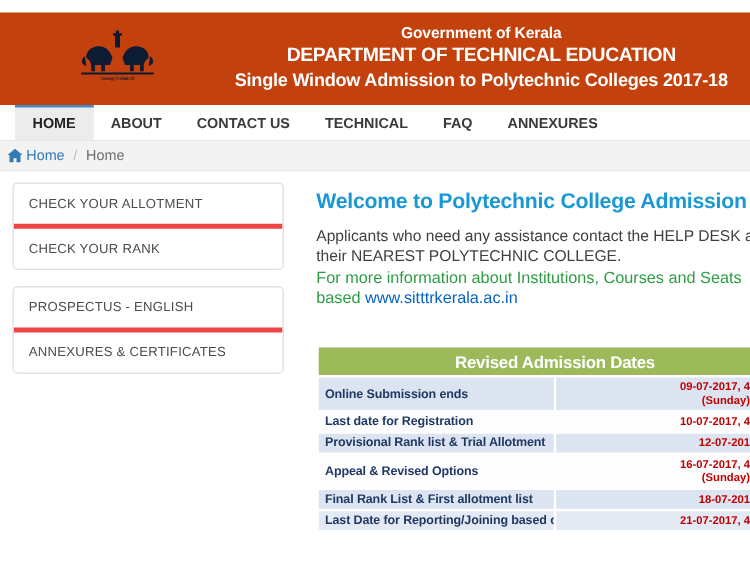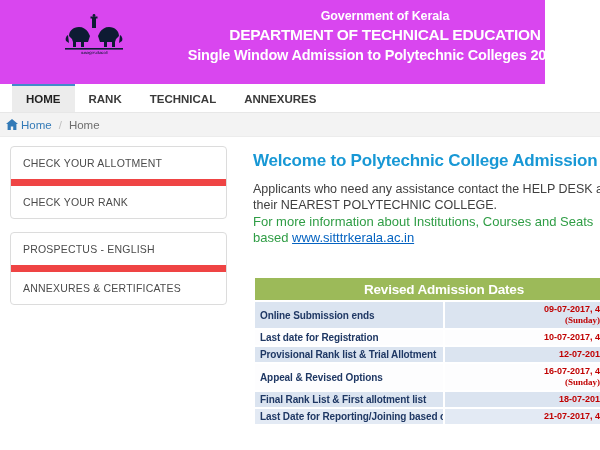--- a/index.html
+++ b/index.html
@@ -2,59 +2,59 @@
 <html><head>
 <meta charset="utf-8">
 <style>
   html,body{margin:0;padding:0;}
   body{
     width:600px;height:450px;overflow:hidden;position:relative;
     background:#ffffff;font-family:"Liberation Sans",sans-serif;
     -webkit-font-smoothing:antialiased;
   }
   
-  .site-header{position:absolute;left:0;top:0;width:545px;height:84px;background:#d946ef;}
+  .site-header{position:absolute;left:0;top:10px;width:600px;height:84px;background:#c2410c;}
   .header-inner{position:absolute;left:0;top:0;width:770px;height:84px;text-align:center;color:#fff;}
   .hdr-line1{margin-top:8px;font-size:12.5px;font-weight:bold;line-height:16px;letter-spacing:-0.1px;}
   .hdr-line2{font-size:15.5px;font-weight:bold;line-height:21px;letter-spacing:-0.3px;}
   .hdr-line3{font-size:14.5px;font-weight:bold;line-height:21px;letter-spacing:-0.2px;white-space:nowrap;}
   .emblem{position:absolute;left:52px;top:14px;width:84px;height:48px;text-align:center;}
   .emblem svg{display:block;margin:0 auto;}
   .emblem-caption{font-size:4px;line-height:5px;color:#0d1b33;overflow:hidden;height:6px;letter-spacing:-0.5px;}
   
   .navbar{position:absolute;left:0;top:84px;width:600px;height:28px;background:#ffffff;display:flex;align-items:stretch;padding-left:12px;box-sizing:border-box;}
   .tab{font-size:11.5px;font-weight:600;color:#3a3a3a;line-height:26px;padding:0 14px;cursor:pointer;border-top:2px solid transparent;white-space:nowrap;}
   .tab.active{background:#ececec;border-top:2px solid #428bca;font-weight:700;color:#222;}
   
   .breadcrumb{position:absolute;left:0;top:112px;width:600px;height:25px;background:#f3f3f3;border-top:1px solid #e7e7e7;border-bottom:1px solid #ececec;box-sizing:border-box;display:flex;align-items:center;padding-left:6px;font-size:11.5px;}
   .crumb-home{color:#337ab7;margin-left:3px;cursor:pointer;}
   .crumb-sep{color:#c0c0c0;margin:0 7px;}
   .crumb-current{color:#6e6e6e;}
   .home-glyph{width:12px;height:11px;display:inline-block;}
   
   .sidebar{position:absolute;left:10px;top:146px;width:217px;}
   .side-card{background:#fff;border:1px solid #dcdcdc;border-radius:4px;margin-bottom:13px;overflow:hidden;}
-  .side-item{font-size:10.5px;color:#4b4b4b;letter-spacing:0.2px;padding:0 12px;height:32px;line-height:32px;border-bottom:7px solid #ef4444;cursor:pointer;white-space:nowrap;}
+  .side-item{font-size:10.5px;color:#4b4b4b;letter-spacing:0.2px;padding:0 12px;height:32px;line-height:32px;border-bottom:4px solid #ef4444;cursor:pointer;white-space:nowrap;}
   .side-item:last-child{border-bottom:none;}
   
   .main{position:absolute;left:253px;top:146px;width:382px;}
   .welcome{position:absolute;left:0;top:5px;font-size:17px;font-weight:bold;color:#1898d5;white-space:nowrap;letter-spacing:-0.2px;}
   .para1{position:absolute;left:0;top:36px;font-size:12.5px;color:#3f3f3f;line-height:15.5px;white-space:nowrap;}
   .para2{position:absolute;left:0;top:68px;font-size:13px;color:#2f9d45;line-height:15.5px;white-space:nowrap;}
-  .site-link{color:#0563c1;text-decoration:underline;cursor:pointer;}
+  .site-link{color:#0563c1;cursor:pointer;}
   
   .adm-table{position:absolute;left:0;top:130px;width:382px;border-collapse:separate;border-spacing:2px;table-layout:fixed;background:#fff;}
   .adm-table th{height:18px;background:#9cba59;color:#fff;font-size:13.5px;font-weight:bold;text-align:center;padding:2px 0;letter-spacing:-0.2px;}
   .adm-table td{padding:2px 0;vertical-align:middle;}
   td.t-label{width:272px;font-size:10px;font-weight:bold;color:#1f3864;padding-left:5px;white-space:nowrap;overflow:hidden;letter-spacing:-0.1px;}
   td.t-date{width:104px;font-size:9px;font-weight:bold;color:#c00000;text-align:right;padding-right:33px;line-height:11px;white-space:nowrap;}
   .adm-table tr:nth-child(odd) td{background:#dbe4f0;}
   .adm-table tr:nth-child(even) td{background:#fdfdfe;}
   .adm-table tr:nth-child(6) td{background:#e3eaf4;}
-  .date-line2{display:block;font-family:Liberation Serif, serif;}
+  .date-line2{display:block;}
 </style>
 </head>
 <body>
 
 <div class="site-header">
   <div class="header-inner">
     <div class="hdr-line1">Government of Kerala</div>
     <div class="hdr-line2">DEPARTMENT OF TECHNICAL EDUCATION</div>
     <div class="hdr-line3">Single Window Admission to Polytechnic Colleges 2017-18</div>
   </div>
@@ -78,22 +78,24 @@
 
         <rect x="4" y="34" width="58" height="1.6"></rect>
       </g>
     </svg>
     <div class="emblem-caption">കേരള സർക്കാർ</div>
   </div>
 </div>
 
 <div class="navbar">
     <div class="tab active">HOME</div>
-    <div class="tab">RANK</div>
+    <div class="tab">ABOUT</div>
+    <div class="tab">CONTACT US</div>
     <div class="tab">TECHNICAL</div>
+    <div class="tab">FAQ</div>
     <div class="tab">ANNEXURES</div>
   </div>
 
 <div class="breadcrumb">
   <span class="home-glyph">
     <svg width="12" height="11" viewBox="0 0 12 11">
         <path d="M6 0L0 5h1.6v6h3.2V7.5h2.4V11h3.2V5H12z" fill="#337ab7"></path>
       </svg>
   </span>
   <span class="crumb-home">Home</span>

